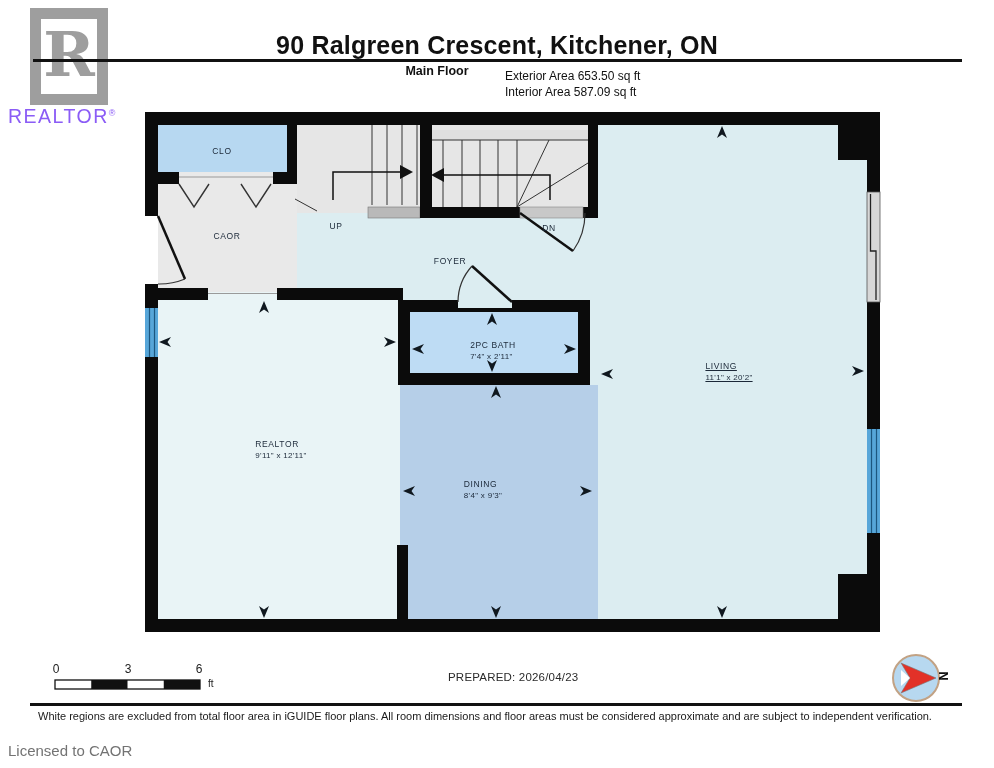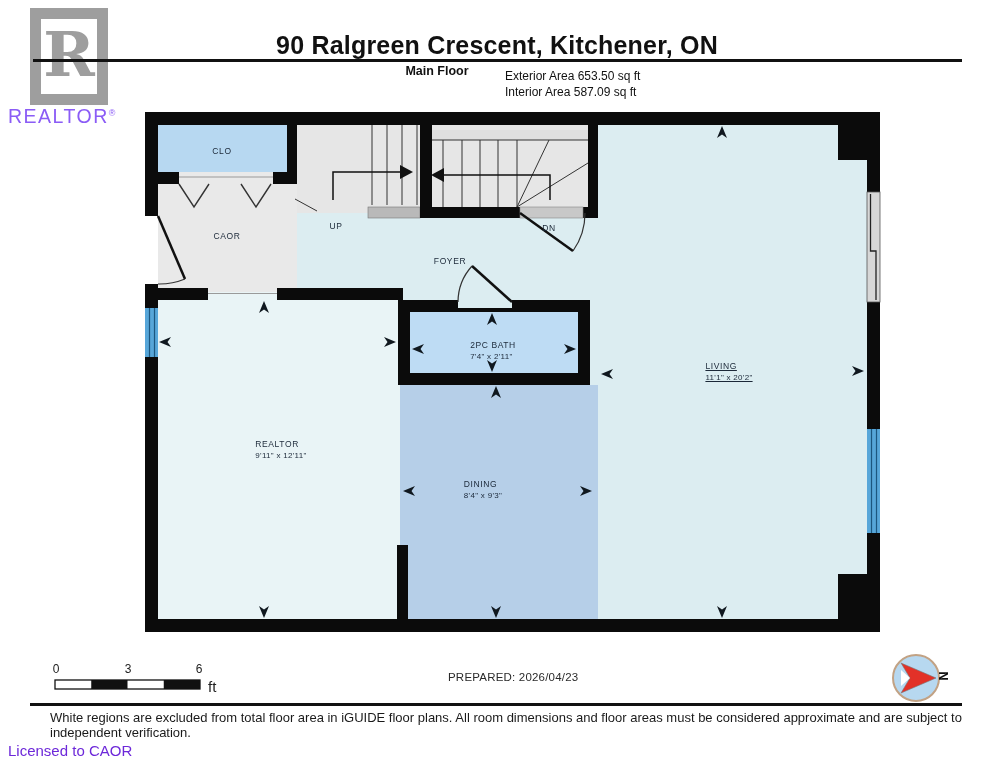--- a/index.html
+++ b/index.html
@@ -16,25 +16,25 @@
             display:flex;align-items:center;justify-content:center;z-index:2;}
   .logo-r{font-family:"DejaVu Serif",serif;font-weight:bold;font-size:62px;color:#9e9e9e;line-height:1;margin-top:-4px;}
   .logo-text{left:8px;top:105px;font-size:19.5px;color:#8b5cf6;letter-spacing:1.5px;z-index:2;}
   .logo-text sup{font-size:9px;}
   
   .room-label{position:absolute;transform:translate(-50%,-50%);z-index:2;
               color:#1b2838;font-size:8.5px;letter-spacing:.6px;line-height:11px;white-space:nowrap;}
   .room-label .dims{font-size:8px;letter-spacing:.3px;}
   
   .tick{position:absolute;transform:translateX(-50%);top:662px;font-size:12px;color:#222;z-index:2;}
-  .unit{left:208px;top:678px;font-size:15px;color:#222;z-index:2;}
+  .unit{left:208px;top:678px;font-size:10px;color:#222;z-index:2;}
   .fline{left:30px;top:703px;width:932px;height:3px;background:#111;}
   .prepared{left:448px;top:671px;font-size:11.5px;color:#2a2a2a;letter-spacing:.2px;text-align:right;}
-  .disclaimer{left:50px;top:710px;font-size:13px;color:#1a1a1a;}
-  .license{left:8px;top:742px;font-size:15px;color:#6d28d9;}
+  .disclaimer{left:38px;top:710px;font-size:11px;color:#1a1a1a;}
+  .license{left:8px;top:742px;font-size:15px;color:#737373;}
   .compass-n{left:938px;top:669px;font-size:12.5px;font-weight:bold;color:#111;transform:rotate(90deg);z-index:2;}
   svg{position:absolute;left:0;top:0;z-index:1;}
 </style>
 </head>
 <body>
 
 <div class="abs logo-box">
   <span class="logo-r">R</span>
 </div>
 <div class="abs logo-text"><span>REALTOR</span><sup>®</sup></div>

